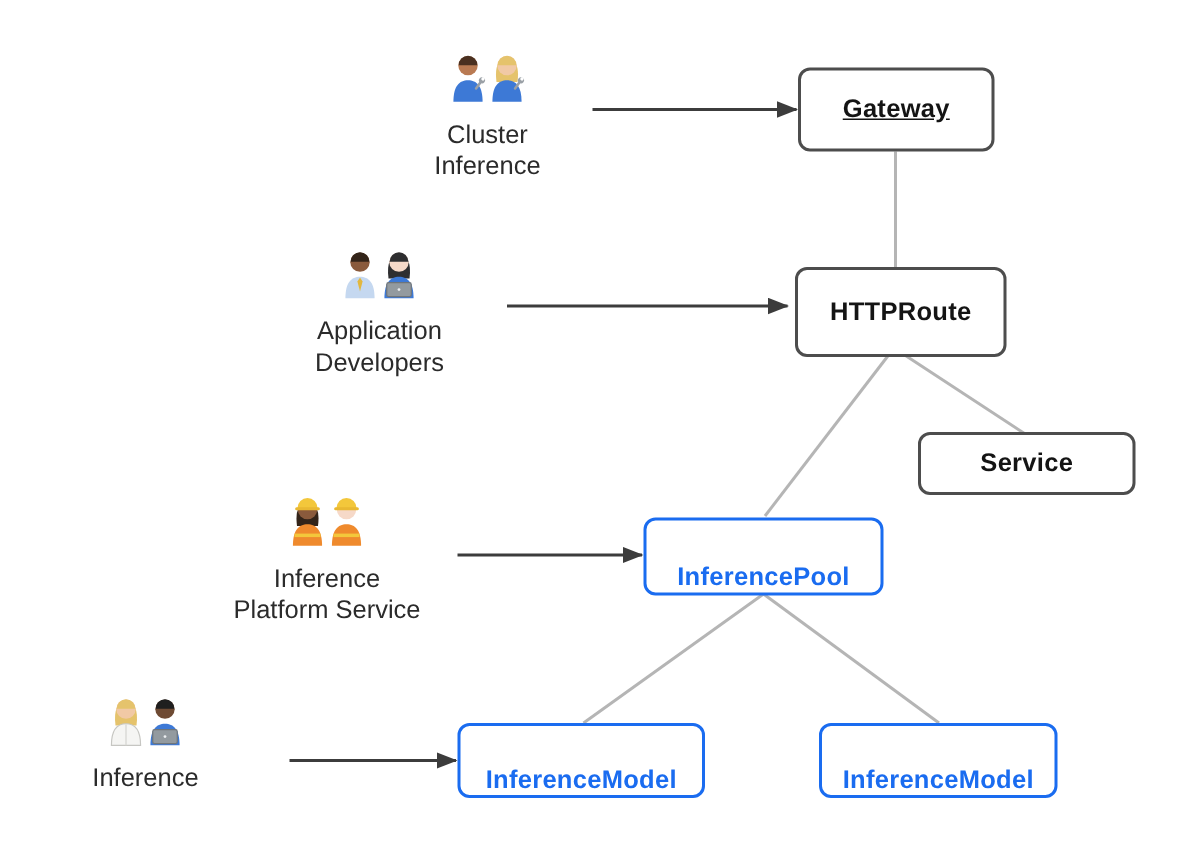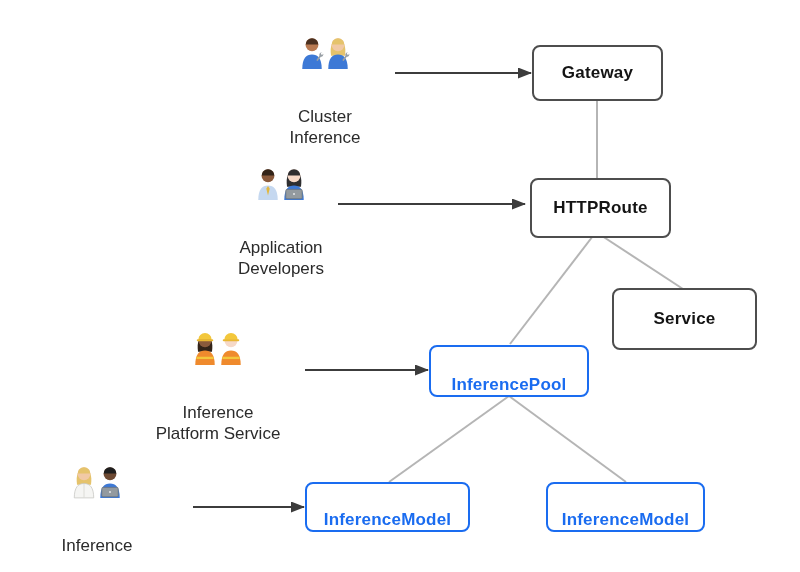--- a/index.html
+++ b/index.html
@@ -20,32 +20,32 @@
   .edge{stroke:var(--edge-gray);stroke-width:2;}
   .arrow{stroke:var(--arrow-dark);stroke-width:2;}
   .arrowhead{fill:var(--arrow-dark);}
   .node{
     position:absolute;z-index:2;display:flex;align-items:center;justify-content:center;
     background:#fff;border:2px solid var(--border-dark);border-radius:8px;
     font-weight:bold;font-size:17px;color:var(--text-dark);box-sizing:border-box;
     letter-spacing:.2px;
   }
   .node.blue{border-color:var(--accent);color:var(--accent);align-items:flex-end;}
-  #node-gateway{left:532px;top:45px;width:131px;height:56px;}
+  #node-gateway{left:532px;top:45px;width:131px;height:56px;text-decoration:underline;}
   #node-httproute{left:530px;top:178px;width:141px;height:60px;}
-  #node-service{left:612px;top:288px;width:145px;height:62px;}
+  #node-service{left:612px;top:288px;width:145px;height:42px;}
   #node-inferencepool{left:429px;top:345px;width:160px;height:52px;}
   #node-inferencemodel-left{left:305px;top:482px;width:165px;height:50px;}
   #node-inferencemodel-right{left:546px;top:482px;width:159px;height:50px;}
   .actor{
     position:absolute;z-index:1;width:170px;
-    display:flex;flex-direction:column;align-items:center;gap:27px;
+    display:flex;flex-direction:column;align-items:center;
   }
   #actor-cluster-operators{left:240px;top:35px;}
-  #actor-application-developers{left:196px;top:166px;}
+  #actor-application-developers{left:168px;top:166px;}
   #actor-inference-platform-owners{left:133px;top:331px;}
   #actor-inference-workload-owners{left:12px;top:464px;}
   .actor-icons{display:flex;align-items:flex-end;height:40px;}
   .person-icon{display:block;margin:0 -1px;}
   .actor-label{
     margin-top:4px;font-size:17px;line-height:21px;
     color:var(--label-text);text-align:center;white-space:nowrap;
   }
 </style>
 </head>

